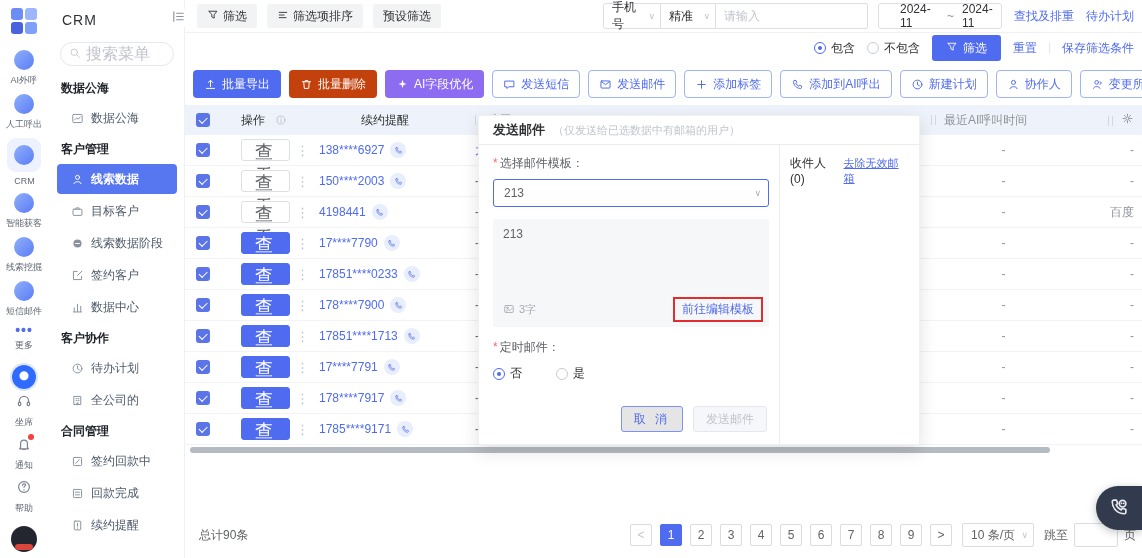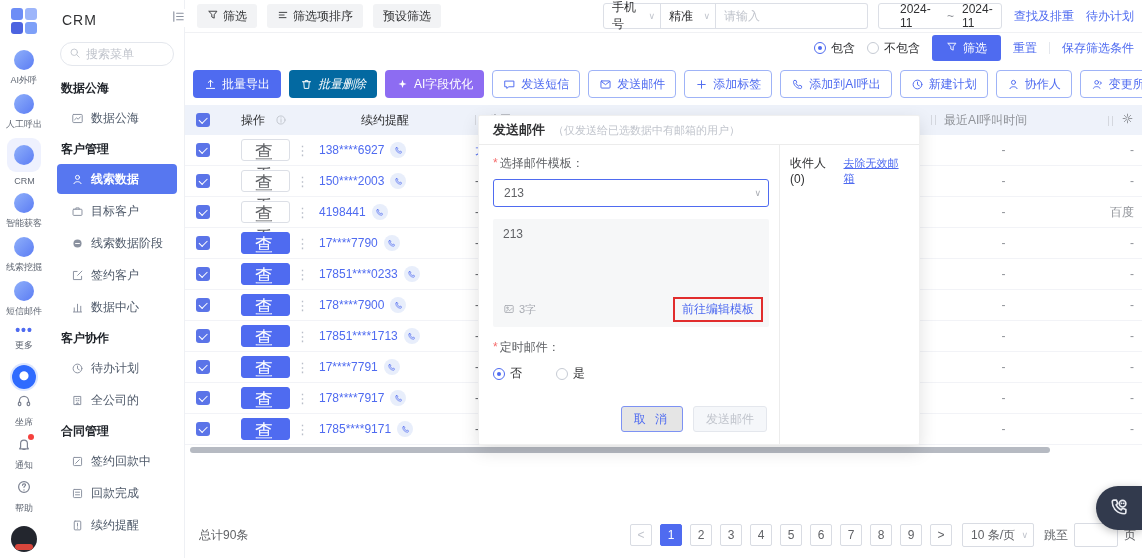--- a/index.html
+++ b/index.html
@@ -24,21 +24,21 @@
   .rail-gray { color:#7d8392; }
   .bell-wrap { position:relative; }
   .bell-dot { position:absolute; right:-2px; top:-2px; width:6px; height:6px; background:#f5413d; border-radius:50%; }
   .rail-avatar { width:26px; height:26px; border-radius:50%; background:#23262e; position:relative; overflow:hidden; margin-top:4px; }
   .rail-avatar::after { content:""; position:absolute; left:4px; bottom:2px; width:18px; height:6px; background:#d8463c; border-radius:3px; }
 
   
   .sidebar { position:absolute; left:48px; top:0; width:137px; height:558px; background:#fff; border-right:1px solid #eef0f4; z-index:4; padding-top:10px; }
   .sb-title { font-size:14px; color:#303133; margin:2px 0 14px 14px; letter-spacing:1px; }
   .sb-search { display:flex; align-items:center; gap:5px; height:24px; margin:0 10px 14px 12px; border:1px solid #e4e7ed; border-radius:13px; padding:0 8px; color:#c0c4cc; }
-  .sb-search .ph { font-size:12px; }
+  .sb-search .ph { font-size:16px; }
   .sb-sec { font-size:12px; color:#1f2329; margin:8px 0 6px 13px; font-weight:bold; }
   .sb-item { height:30px; display:flex; align-items:center; gap:7px; padding-left:23px; color:#4e5969; cursor:pointer; margin:0 0 2px 0; }
   .sb-item .ic { color:#8a919f; display:flex; }
   .sb-item.active { background:#5777f0; color:#fff; border-radius:4px; margin:0 7px 2px 9px; padding-left:14px; font-weight:bold; }
   .sb-item.active .ic { color:#fff; }
 
   
   .content { position:absolute; left:185px; top:0; right:0; height:558px; background:#fff; }
   .row1 { height:33px; display:flex; align-items:center; border-bottom:1px solid #f0f1f4; padding:0 8px 0 12px; }
   .gbtn { display:flex; align-items:center; gap:4px; background:#f2f3f5; border:none; border-radius:3px; height:24px; padding:0 10px; font-size:12px; color:#303133; margin-right:10px; cursor:pointer; font-family:inherit; }
@@ -57,21 +57,21 @@
   .rdot { width:12px; height:12px; border-radius:50%; border:1px solid #c6cbd4; background:#fff; position:relative; }
   .radio.sel .rdot { border-color:#4f6bf0; }
   .radio.sel .rdot::after { content:""; position:absolute; left:3px; top:3px; width:4px; height:4px; background:#4f6bf0; border-radius:50%; }
   .btn-primary { display:flex; align-items:center; gap:5px; background:#4f6bf0; color:#fff; border:none; border-radius:3px; height:26px; padding:0 14px; font-size:12px; cursor:pointer; font-family:inherit; }
   .vdiv { width:1px; height:12px; background:#e4e7ed; }
 
   .actions { height:42px; display:flex; align-items:center; gap:8px; padding:0 0 0 8px; }
   .abtn { display:flex; align-items:center; gap:5px; height:28px; padding:0 10px; border-radius:4px; font-size:12px; cursor:pointer; white-space:nowrap; border:1px solid transparent; font-family:inherit; }
   .abtn .ic { display:flex; }
   .abtn.primary { background:#4f6bf0; color:#fff; }
-  .abtn.danger { background:#0369a1; color:#fff;font-style:italic; }
+  .abtn.danger { background:#c2410c; color:#fff; }
   .abtn.purple { background:#8d6cf2; color:#fff; }
   .abtn.ghost { background:#fff; color:#4f6bf0; border-color:#9fb3f7; }
 
   
   .tbl { width:957px; }
   .thead { height:30px; background:#eef2fa; display:flex; align-items:center; color:#303133; }
   .trow { height:31px; display:flex; align-items:center; border-bottom:1px solid #f2f3f7; color:#606266; background:#fff; }
   .c-chk { width:36px; display:flex; justify-content:center; }
   .c-op { width:88px; display:flex; align-items:center; gap:6px; padding-left:20px; }
   .c-ph { width:152px; display:flex; align-items:center; gap:6px; padding-left:10px; }

